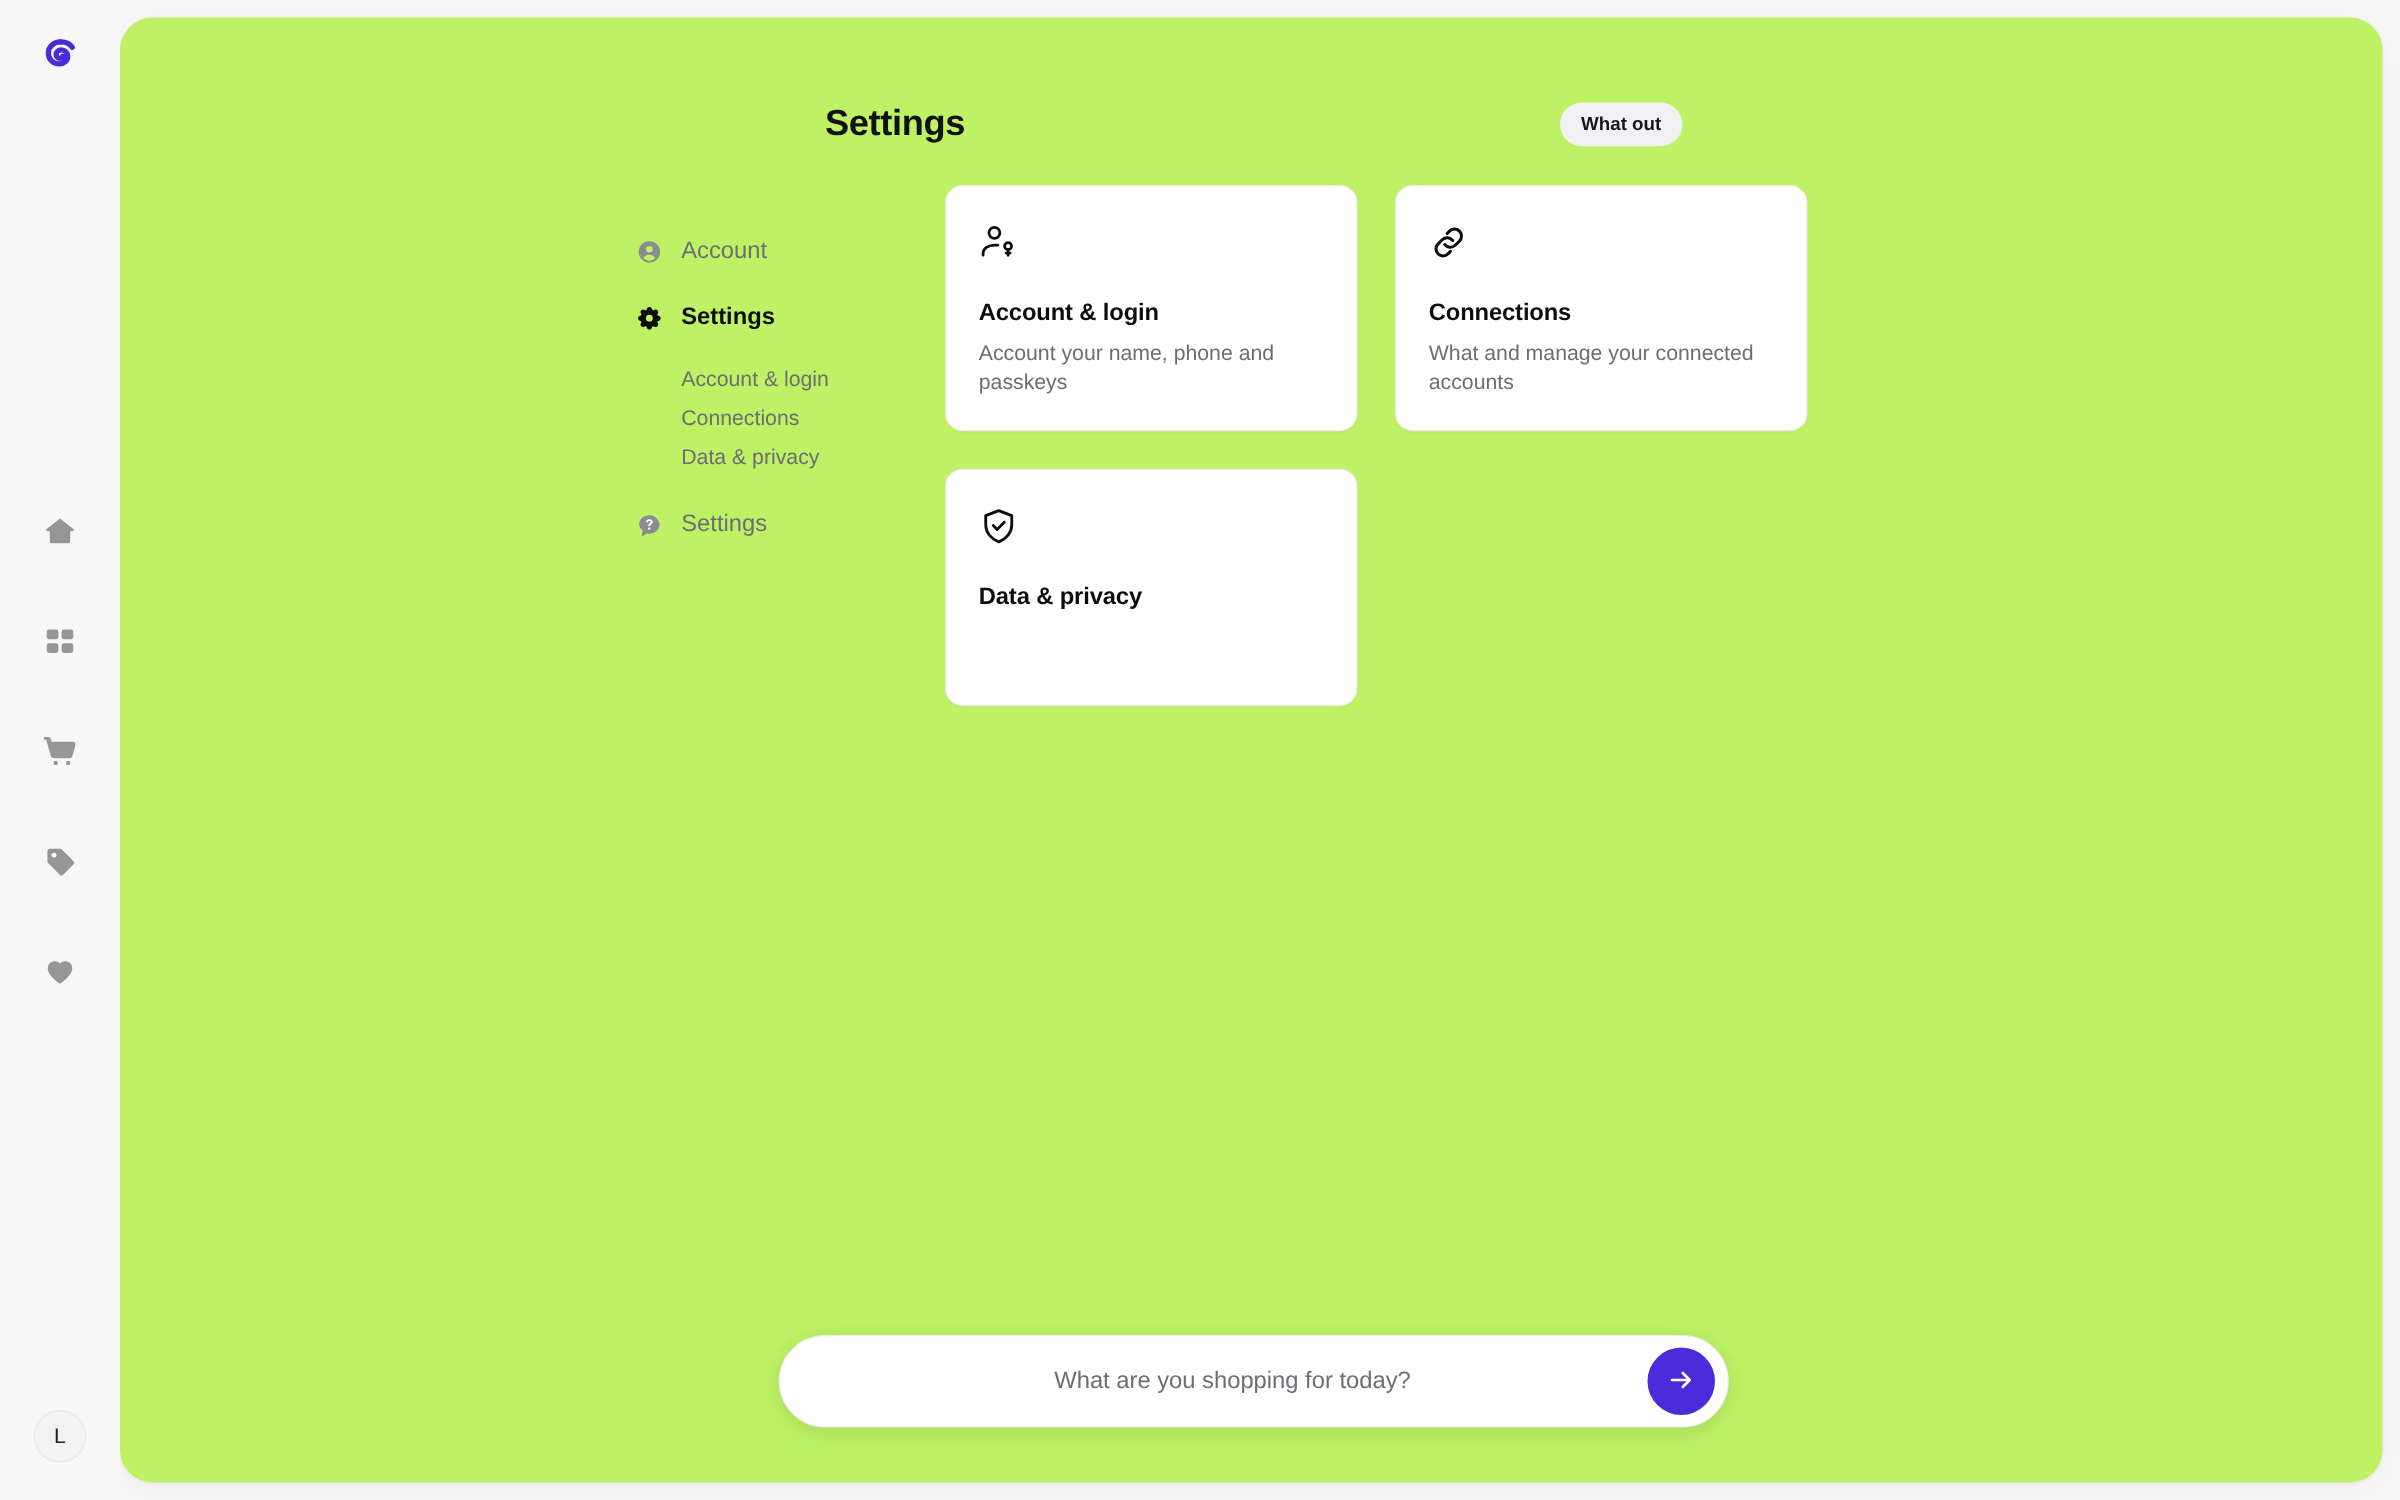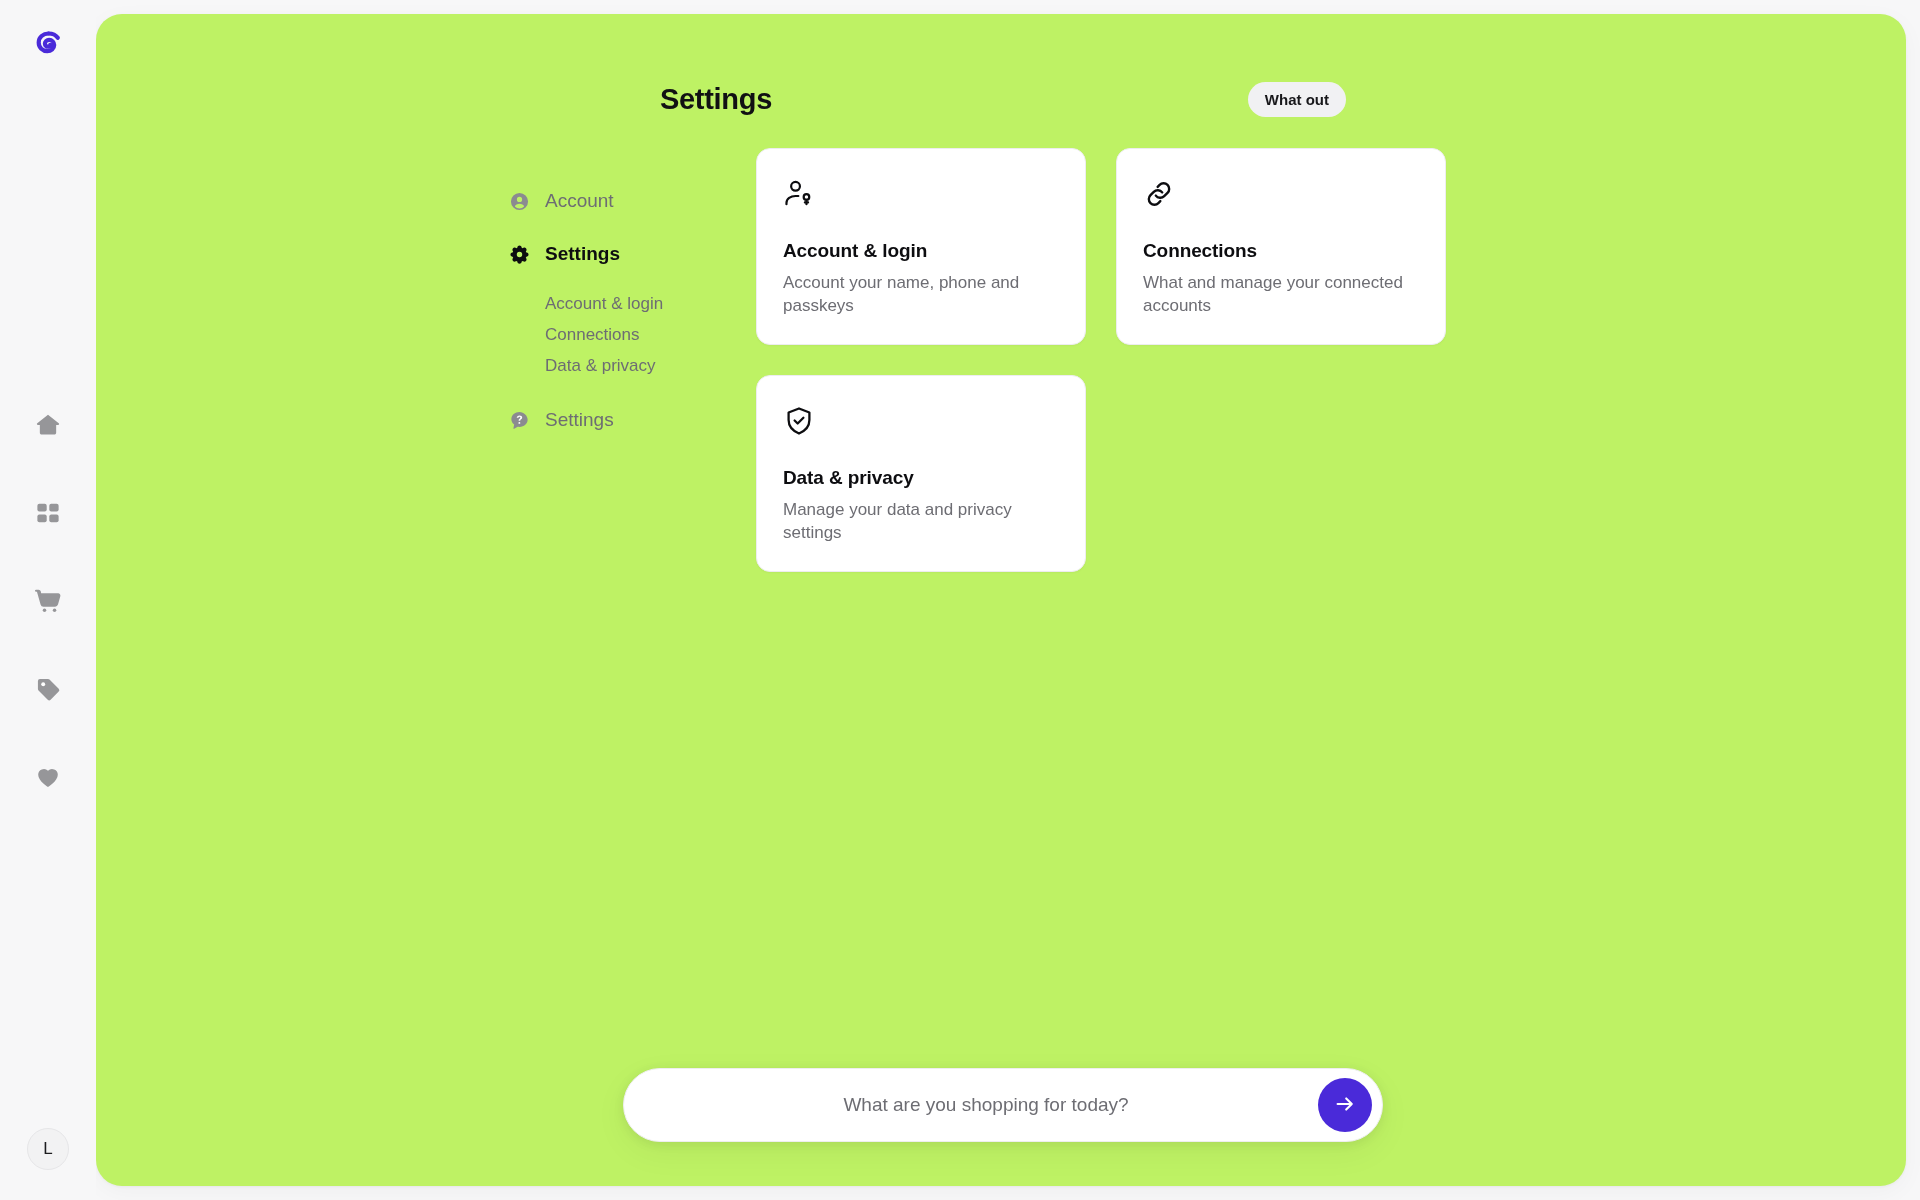--- a/index.html
+++ b/index.html
@@ -363,21 +363,20 @@
     </div>
 
     <div class="card">
       <div class="card-ico">
         <svg width="32" height="32" viewBox="0 0 24 24" fill="none" stroke="#0d0d10" stroke-width="1.7" stroke-linecap="round" stroke-linejoin="round">
           <path d="M12 2.6 4.2 5.6v5.7c0 4.4 3.2 8.2 7.8 10.1 4.6-1.9 7.8-5.7 7.8-10.1V5.6L12 2.6Z"></path>
           <path d="M8.7 11.6l2.3 2.3 4.3-4.3"></path>
         </svg>
       </div>
       <div class="card-title">Data &amp; privacy</div>
-      <div class="card-desc">Manage your data and privacy settings</div>
     </div>
 
   </div>
 
   <div id="composer">
     <input id="composer-input" type="text" placeholder="What are you shopping for today?" style="">
     <button id="composer-send">
       <span>
         <svg width="24" height="24" viewBox="0 0 24 24" fill="none" stroke="#ffffff" stroke-width="2.1" stroke-linecap="round" stroke-linejoin="round">
           <path d="M4.6 12h14.2M13.2 6.4 18.8 12l-5.6 5.6"></path>

